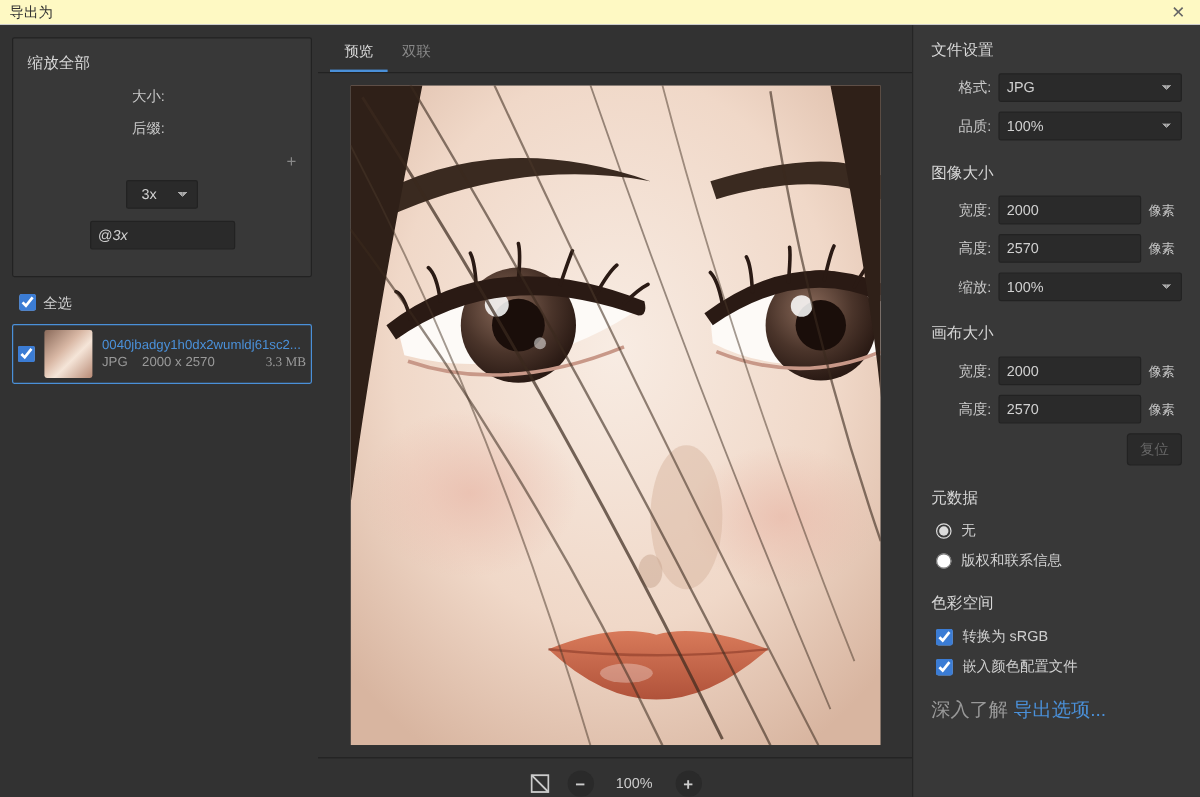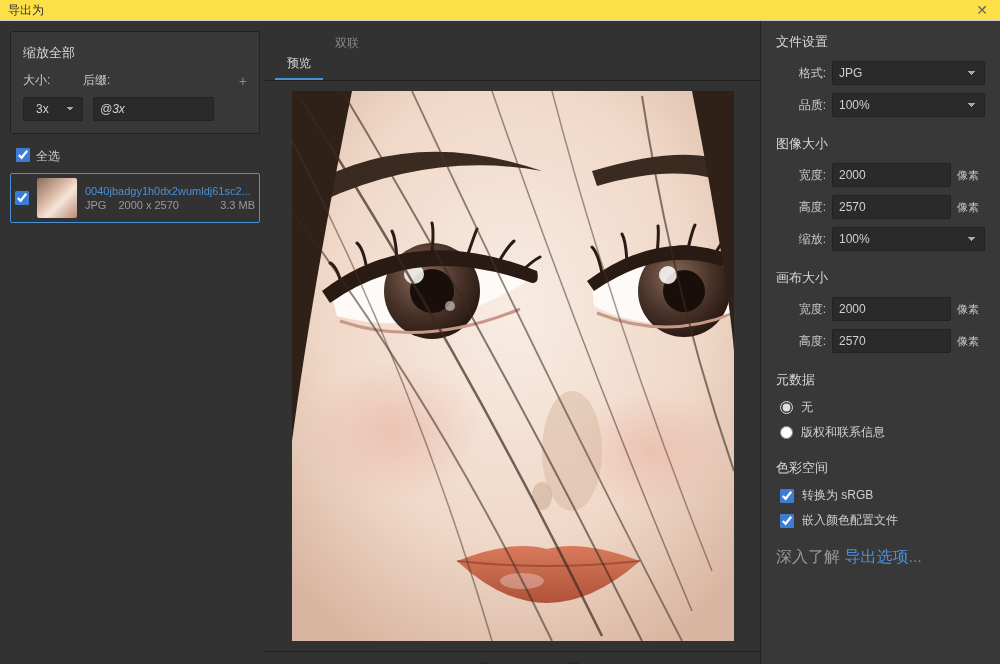--- a/index.html
+++ b/index.html
@@ -1,45 +1,45 @@
 <!DOCTYPE html>
 <html><head>
 <meta charset="utf-8">
 <style>
 * { margin: 0; padding: 0; box-sizing: border-box; font-family: "Microsoft YaHei", Arial, sans-serif; }
 body { background: #323232; color: #d0d0d0; font-size: 12px; width: 1000px; height: 664px; overflow: hidden; }
 .dialog { width: 1000px; height: 664px; display: flex; flex-direction: column; background: #323232; }
-.titlebar { height: 28px; background: #fde047; color: #333; display: flex; align-items: center; padding: 0 8px; border-bottom: 1px solid #ccc; }
+.titlebar { height: 28px; background: #fef9c3; color: #333; display: flex; align-items: center; padding: 0 8px; border-bottom: 1px solid #ccc; }
 .titlebar .title { flex: 1; font-size: 12px; }
 .titlebar .close { width: 20px; height: 20px; display: flex; align-items: center; justify-content: center; color: #666; font-size: 14px; cursor: pointer; }
 .body { flex: 1; display: flex; background: #323232; }
 .left-panel { width: 265px; background: #323232; padding: 10px 5px 10px 10px; }
 .center-panel { flex: 1; background: #323232; display: flex; flex-direction: column; }
 .right-panel { width: 240px; background: #383838; padding: 12px 15px; overflow-y: auto; border-left: 1px solid #252525; }
 .section-title { color: #d8d8d8; font-size: 13px; margin-bottom: 10px; }
 .scale-box { background: #383838; padding: 12px; border: 1px solid #222; border-radius: 2px; }
-.scale-row { display: flex; align-items: center; margin-top: 8px; gap: 10px; }
+.scale-row { display: flex; align-items: center; margin-top: 8px; gap: 10px; flex-direction: column; }
 .scale-row .lbl { width: 50px; color: #c8c8c8; }
 .scale-row .plus { margin-left: auto; color: #888; font-size: 14px; cursor: pointer; }
 .select, .text-input { background: #2a2a2a; border: 1px solid #222; color: #d0d0d0; padding: 4px 6px; font-size: 12px; height: 24px; border-radius: 2px; }
 .select { appearance: none; background-image: linear-gradient(45deg, transparent 50%, #aaa 50%), linear-gradient(135deg, #aaa 50%, transparent 50%); background-position: calc(100% - 12px) 9px, calc(100% - 8px) 9px; background-size: 4px 4px, 4px 4px; background-repeat: no-repeat; padding-right: 22px; }
 .size-select { width: 60px; padding-left: 12px; }
 .suffix-input { width: 121px; font-style: italic; }
 .checkbox-row { display: flex; align-items: flex-start; gap: 6px; margin-top: 14px; padding-left: 6px; }
 .checkbox { width: 14px; height: 14px; accent-color: #3b7cd4; }
 .asset-row { display: flex; align-items: center; gap: 8px; margin-top: 8px; padding: 4px; border: 1px solid transparent; border-radius: 2px; }
 .asset-row.selected { border-color: #4a90d9; }
 .thumb { width: 40px; height: 40px; background: linear-gradient(135deg, #8a6a5a 0%, #d9b8a5 40%, #f5e5d8 60%, #b88a75 100%); border-radius: 2px; }
 .asset-info { flex: 1; min-width: 0; }
 .asset-name { color: #4a90d9; font-size: 11px; white-space: nowrap; overflow: hidden; text-overflow: ellipsis; }
 .asset-meta { display: flex; gap: 12px; color: #999; font-size: 11px; margin-top: 2px; }
-.asset-meta .filesize { margin-left: auto; }
+.asset-meta .filesize { margin-left: auto; font-family: Liberation Serif, serif; }
 .tabs { display: flex; gap: 0; border-bottom: 1px solid #222; padding: 8px 10px 0; }
 .tab { padding: 6px 12px; color: #888; cursor: pointer; font-size: 12px; border-bottom: 2px solid transparent; }
-.tab.active { color: #d8d8d8; border-bottom-color: #4a90d9; margin-top: 20px; }
+.tab.active { color: #d8d8d8; border-bottom-color: #4a90d9; }
 .preview-area { flex: 1; display: flex; align-items: center; justify-content: center; padding: 10px; }
 .preview-image { width: 442px; height: 550px; background: #333; position: relative; overflow: hidden; }
 .preview-zoom { height: 42px; display: flex; align-items: center; justify-content: center; gap: 14px; background: #323232; border-top: 1px solid #222; }
 .zoom-btn { width: 22px; height: 22px; background: #2a2a2a; border-radius: 50%; display: flex; align-items: center; justify-content: center; color: #ccc; cursor: pointer; font-size: 14px; font-weight: bold;}
 .zoom-pct { color: #ccc; min-width: 40px; text-align: center; }
 .fit-icon { width: 18px; height: 18px; color: #ccc; cursor: pointer; display:flex; align-items:center; justify-content:center; }
 .rp-section { margin-bottom: 18px; }
 .rp-title { color: #d8d8d8; font-size: 13px; margin-bottom: 10px; }
 .rp-row { display: flex; align-items: center; margin-bottom: 8px; gap: 6px; }
 .rp-row .rlbl { width: 50px; text-align: right; color: #c8c8c8; font-size: 12px; }
@@ -226,20 +226,23 @@
         <div class="rp-row">
           <span class="rlbl">宽度:</span>
           <input class="text-input" value="2000" style="">
           <span class="unit">像素</span>
         </div>
         <div class="rp-row">
           <span class="rlbl">高度:</span>
           <input class="text-input" value="2570" style="">
           <span class="unit">像素</span>
         </div>
+        <div class="reset-row">
+          <button class="reset-btn">复位</button>
+        </div>
       </div>
       <div class="rp-section">
         <div class="rp-title">元数据</div>
         <div class="radio-row">
           <input type="radio" name="meta" class="radio" checked="" style="">
           <span>无</span>
         </div>
         <div class="radio-row">
           <input type="radio" name="meta" class="radio" style="">
           <span>版权和联系信息</span>

